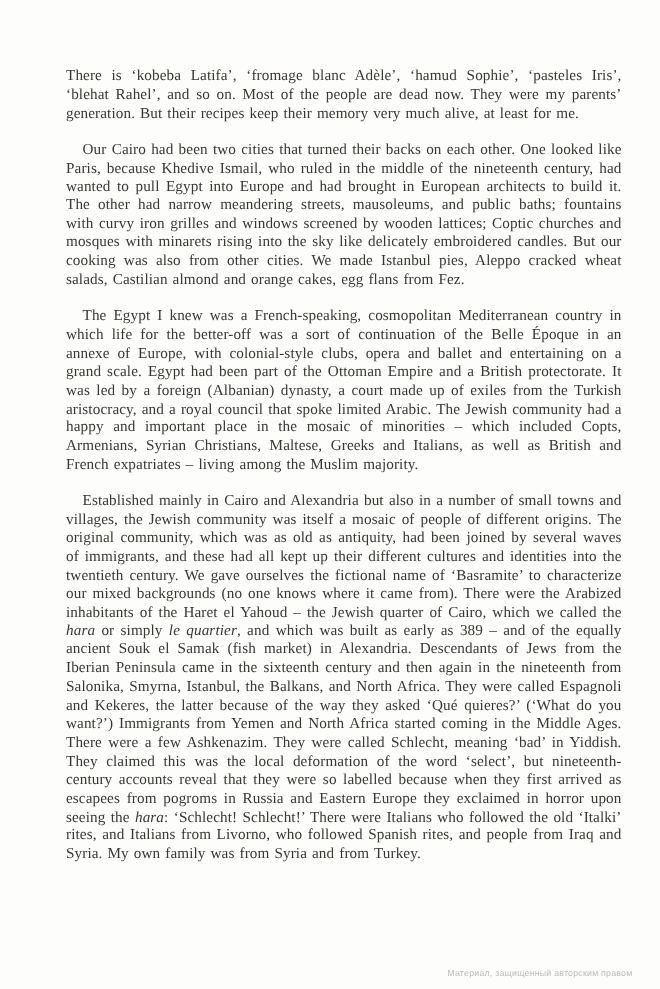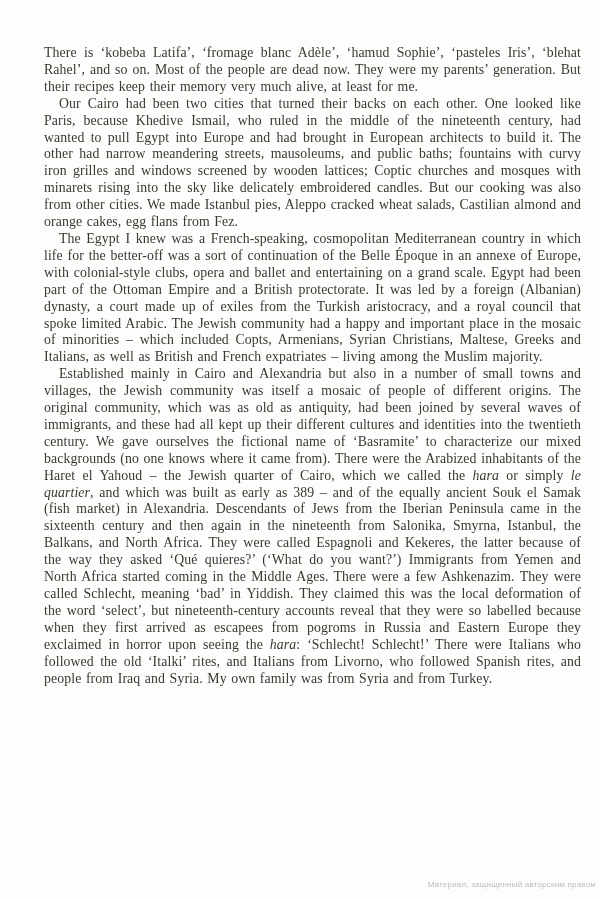--- a/index.html
+++ b/index.html
@@ -20,31 +20,31 @@
     left: 44px;
     top: 45px;
     width: 537px;
     font-size: 13.8px;
     line-height: 16.9px;
     text-align: justify;
     letter-spacing: 0.1px;
     word-spacing: 1px;
   }
   .text-block p {
-    margin: 0;
+    margin: 16px;
     padding: 0;
   }
   .text-block p.indent {
     text-indent: 15px;
   }
   .text-block em {
   }
   .watermark {
     position: absolute;
-    right: 4px;
+    right: 25px;
     top: 880px;
     font-family: "Liberation Sans", sans-serif;
     font-size: 8px;
     letter-spacing: 0.2px;
     white-space: nowrap;
   }
 </style>
 </head>
 <body>
 

